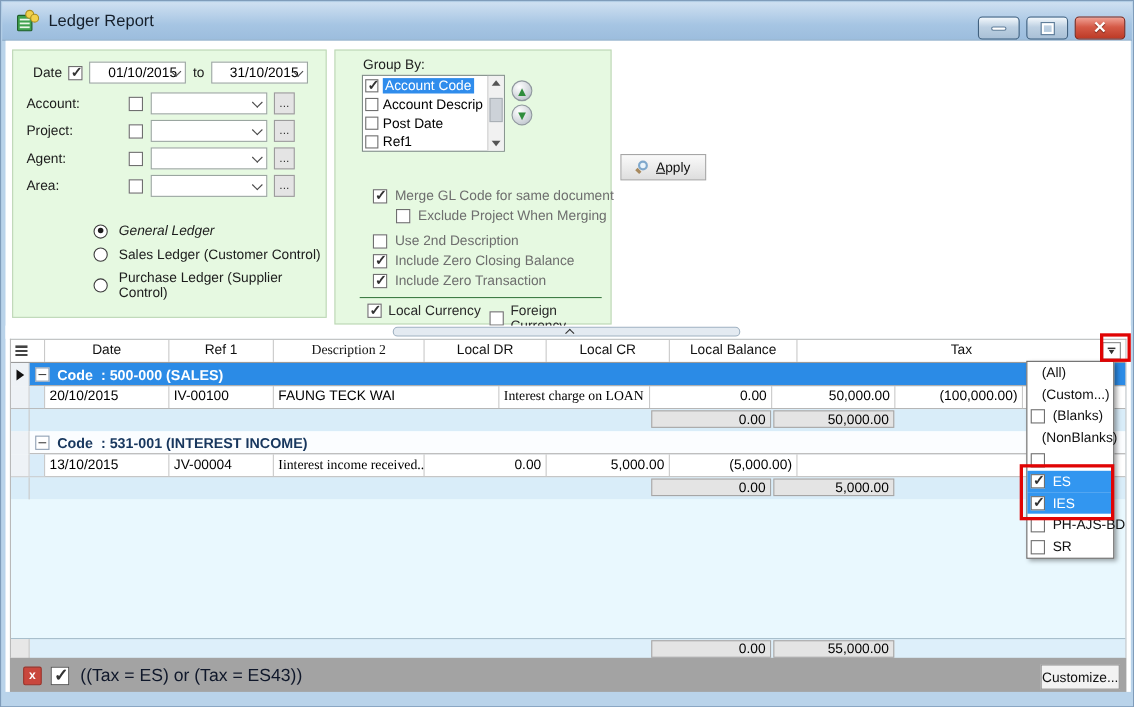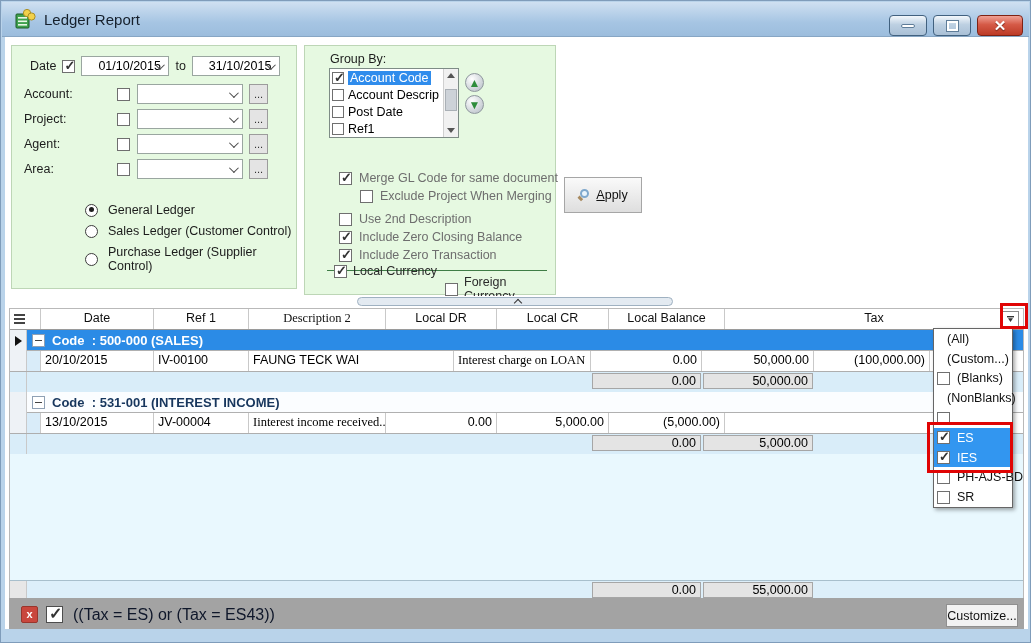--- a/index.html
+++ b/index.html
@@ -51,22 +51,22 @@
   .lb-thumb { position:absolute; top:20px; left:1px; width:12px; height:22px; background:#cdd2d8; border:1px solid #aab0b6; }
   .roundbtn { position:absolute; width:19px; height:19px; border-radius:50%; border:1px solid #8f979e;
     background:radial-gradient(circle at 35% 30%, #ffffff, #c6ccd3 75%); display:flex; align-items:center; justify-content:center;
     font-size:12px; font-weight:bold; color:#2f8d3c; line-height:1; }
 
   .opt-lbl { font-size:12.5px; color:#6e6e6e; margin-left:7px; white-space:nowrap; }
   .cur-lbl { font-size:12.5px; color:#2a2a2a; margin-left:6px; }
   .hline { position:absolute; left:22px; width:220px; height:0; border-top:1px solid #3f7d46; }
 
   
-  .apply-btn { position:absolute; left:559px; top:103px; width:78px; height:36px;
-    background:linear-gradient(#fafafa,#dedede); border:1px solid #a6a6a6; display:flex; align-items:center; justify-content:center; gap:6px; font-size:12.5px; color:#111;margin-top:37px; }
+  .apply-btn { position:absolute; left:559px; top:103px; width:78px; height:24px;
+    background:linear-gradient(#fafafa,#dedede); border:1px solid #a6a6a6; display:flex; align-items:center; justify-content:center; gap:6px; font-size:12.5px; color:#111; }
   .mag { width:12px; height:12px; position:relative; flex:none; }
   .mag .lens { position:absolute; left:2px; top:0; width:9px; height:9px; border:2px solid #7fa8cc; border-radius:50%; background:#eaf4fb; }
   .mag .handle { position:absolute; left:0px; top:8px; width:5px; height:2.5px; background:#a88a5f; transform:rotate(45deg); }
   .u { text-decoration:underline; }
 
   
   .splitter { position:absolute; left:0; top:259px; width:1023px; height:12px; background:#fff; }
   .split-thumb { position:absolute; left:352px; top:1px; width:316px; height:9px; background:#e3eaf1; border:1px solid #9fb1c1; border-radius:5px; }
   .split-caret { position:absolute; left:50%; top:2px; width:6px; height:6px; border-left:1.6px solid #333; border-top:1.6px solid #333; transform:rotate(45deg); }
 
@@ -214,21 +214,21 @@
       <div class="row-abs" style="left:12px; top:113px; height:20px; width:262px;">
         <span class="lbl">Area:</span>
         <span class="cb" style="position:absolute; left:93px;"></span>
         <div class="combo" style="position:absolute; left:113px; width:106px;">
           <span></span>
           <span class="chev"></span>
         </div>
         <div class="browse" style="position:absolute; left:225px;">...</div>
       </div>
 
-      <div class="row-abs" style="left:73px; top:157px; gap:10px;">
+      <div class="row-abs" style="left:73px; top:157px; gap:10px;font-style:italic;">
         <span class="radio sel"></span>
         <span class="lbl">General Ledger</span>
       </div>
       <div class="row-abs" style="left:73px; top:178px; gap:10px;">
         <span class="radio"></span>
         <span class="lbl">Sales Ledger (Customer Control)</span>
       </div>
       <div class="row-abs" style="left:73px; top:199px; gap:10px;">
         <span class="radio"></span>
         <span class="lbl">Purchase Ledger (Supplier Control)</span>
@@ -282,21 +282,21 @@
         <span class="cb checked"></span>
         <span class="opt-lbl">Include Zero Closing Balance</span>
       </div>
       <div class="row-abs" style="left:34px; top:202px;">
         <span class="cb checked"></span>
         <span class="opt-lbl">Include Zero Transaction</span>
       </div>
 
       <div class="hline" style="top:224px;"></div>
 
-      <div class="row-abs" style="left:29px; top:218px;">
+      <div class="row-abs" style="left:29px; top:229px;">
         <span class="cb checked"></span>
         <span class="cur-lbl">Local Currency</span>
       </div>
       <div class="row-abs" style="left:140px; top:229px;">
         <span class="cb"></span>
         <span class="cur-lbl">Foreign Currency</span>
       </div>
     </div>
 
     <div class="apply-btn">

